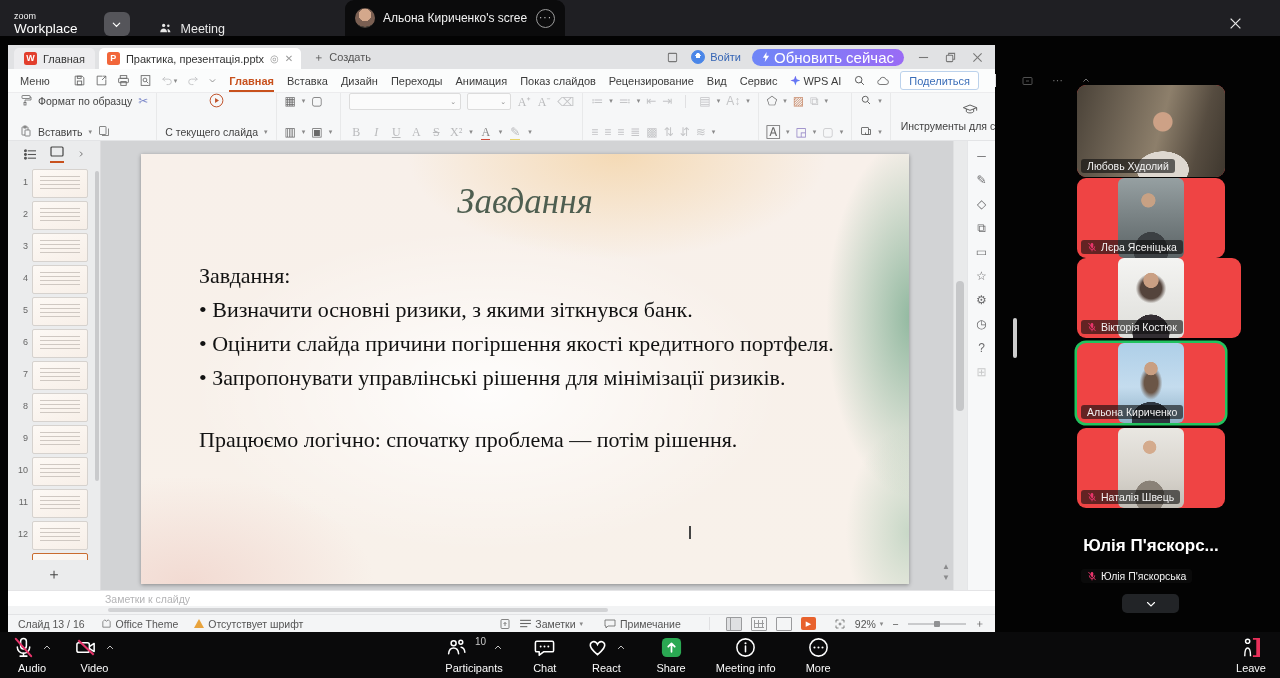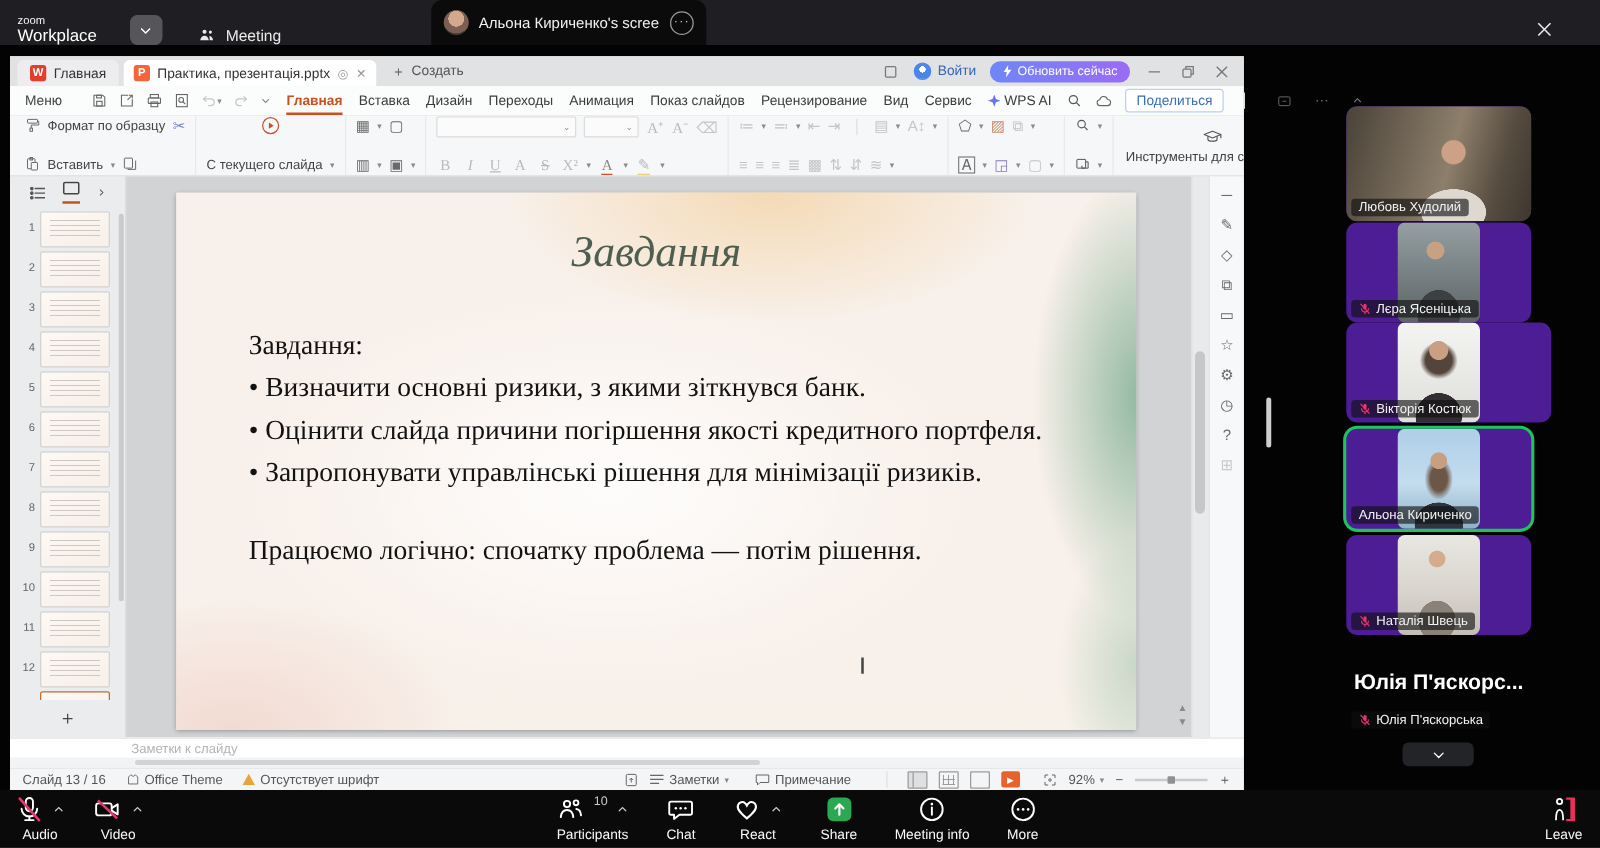--- a/index.html
+++ b/index.html
@@ -28,21 +28,21 @@
   .wtabs{height:24px;background:#e1e2e4;display:flex;align-items:flex-end;flex:none;}
   .wtab-home{height:21px;margin-left:6px;background:#ededef;border-radius:5px 5px 0 0;display:flex;align-items:center;padding:0 10px;gap:6px;font-size:11px;color:#333;cursor:pointer;}
   .wlogo{width:13px;height:13px;background:#e23e2c;color:#fff;border-radius:2.5px;font-size:9px;font-weight:bold;text-align:center;line-height:13px;}
   .wtab-doc{height:21px;margin-left:4px;background:#fff;border-radius:5px 5px 0 0;display:flex;align-items:center;padding:0 8px;gap:6px;font-size:11px;color:#333;cursor:pointer;}
   .picon{width:13px;height:13px;background:#f2663a;color:#fff;border-radius:2.5px;font-size:9px;font-weight:bold;text-align:center;line-height:13px;}
   .tabico{color:#999;font-size:10px;cursor:pointer;}
   .wtab-new{display:flex;align-items:center;gap:5px;margin-left:12px;height:100%;color:#555;font-size:11px;cursor:pointer;}
   .wtabs-right{margin-left:auto;display:flex;align-items:center;gap:11px;margin-right:10px;height:100%;}
   .login{display:flex;align-items:center;gap:5px;color:#3565b5;font-size:11px;cursor:pointer;}
   .avatar-blue{width:14px;height:14px;border-radius:50%;background:radial-gradient(circle at 50% 38%,#fff 0 26%,#4a86e8 27%);border:1px solid #4a86e8;box-sizing:border-box;}
-  .upgrade{display:flex;align-items:center;gap:4px;height:17px;border-radius:9px;padding:0 10px;color:#fff;font-size:10px;cursor:pointer;background:linear-gradient(90deg,#6f86f7,#9a6bf5);}
+  .upgrade{display:flex;align-items:center;gap:4px;height:17px;border-radius:9px;padding:0 10px;color:#fff;font-size:15px;cursor:pointer;background:linear-gradient(90deg,#6f86f7,#9a6bf5);}
   .wwin{color:#777;font-size:11px;display:flex;align-items:center;justify-content:center;width:16px;cursor:pointer;}
 
   
   .wmenu{height:23px;background:#fbfcfc;border-bottom:1px solid #ececee;display:flex;align-items:center;padding:0 8px;flex:none;}
   .menu-lbl{font-size:11px;color:#444;margin-left:4px;}
   .qico{color:#6d6d6d;font-size:11px;margin-left:9px;display:flex;align-items:center;cursor:pointer;}
   .qico.dis svg{stroke:#c5c6c8;}
   .vdiv{width:1px;height:13px;background:#e0e0e2;margin:0 7px;}
   #menu-items{display:flex;align-items:center;gap:13px;margin-left:12px;}
   .mitem{font-size:11px;color:#3c3c3c;cursor:pointer;position:relative;white-space:nowrap;display:flex;align-items:center;gap:3px;}
@@ -123,21 +123,21 @@
   .vico.a{background:#dfe0e2;}
   .vico.a::after{content:"";position:absolute;left:3px;top:0;bottom:0;width:1px;background:#9a9b9d;}
   .vico.grid::after{content:"";position:absolute;inset:2px;background:
      repeating-linear-gradient(90deg,#9a9b9d 0 1px,transparent 1px 4px),repeating-linear-gradient(0deg,#9a9b9d 0 1px,transparent 1px 4px);}
   .playbtn{width:15px;height:13px;background:#e8622d;border-radius:2px;color:#fff;font-size:7px;display:flex;align-items:center;justify-content:center;cursor:pointer;}
   .slider{width:58px;height:2px;background:#c9cacc;position:relative;cursor:pointer;}
   .knob{position:absolute;left:26px;top:-2px;width:6px;height:6px;background:#909193;border-radius:1px;}
 
   
   .people{position:absolute;left:995px;top:36px;width:285px;height:596px;background:transparent;}
-  .tile{position:absolute;left:82px;width:148px;border-radius:9px;background:#4c1d95;}
+  .tile{position:absolute;left:82px;width:148px;border-radius:9px;background:#ef4444;}
   .tile.speaking{box-shadow:0 0 0 2.5px #21c35f;}
   .vid{position:absolute;top:0;bottom:0;left:41px;width:66px;border-radius:6px;}
   .vid.wide{left:0;width:148px;border-radius:9px;}
   .v-room{background:radial-gradient(circle at 58% 40%,#cda186 0 9%,transparent 10%),
     radial-gradient(ellipse 30% 34% at 58% 92%,#ded8d0 0 58%,transparent 59%),
     linear-gradient(105deg,#4a4238 0%,#6e6354 30%,#8d7f6b 55%,#564c40 80%,#3e372e 100%);}
   .v-mirror{background:radial-gradient(circle at 46% 28%,#c7a184 0 10%,transparent 11%),
     radial-gradient(ellipse 44% 42% at 50% 92%,#3c4043 0 58%,transparent 59%),
     linear-gradient(180deg,#96a0a2 0%,#7b8486 45%,#5c6466 100%);}
   .v-studio{background:radial-gradient(circle at 50% 28%,#caa084 0 11%,transparent 12%),

